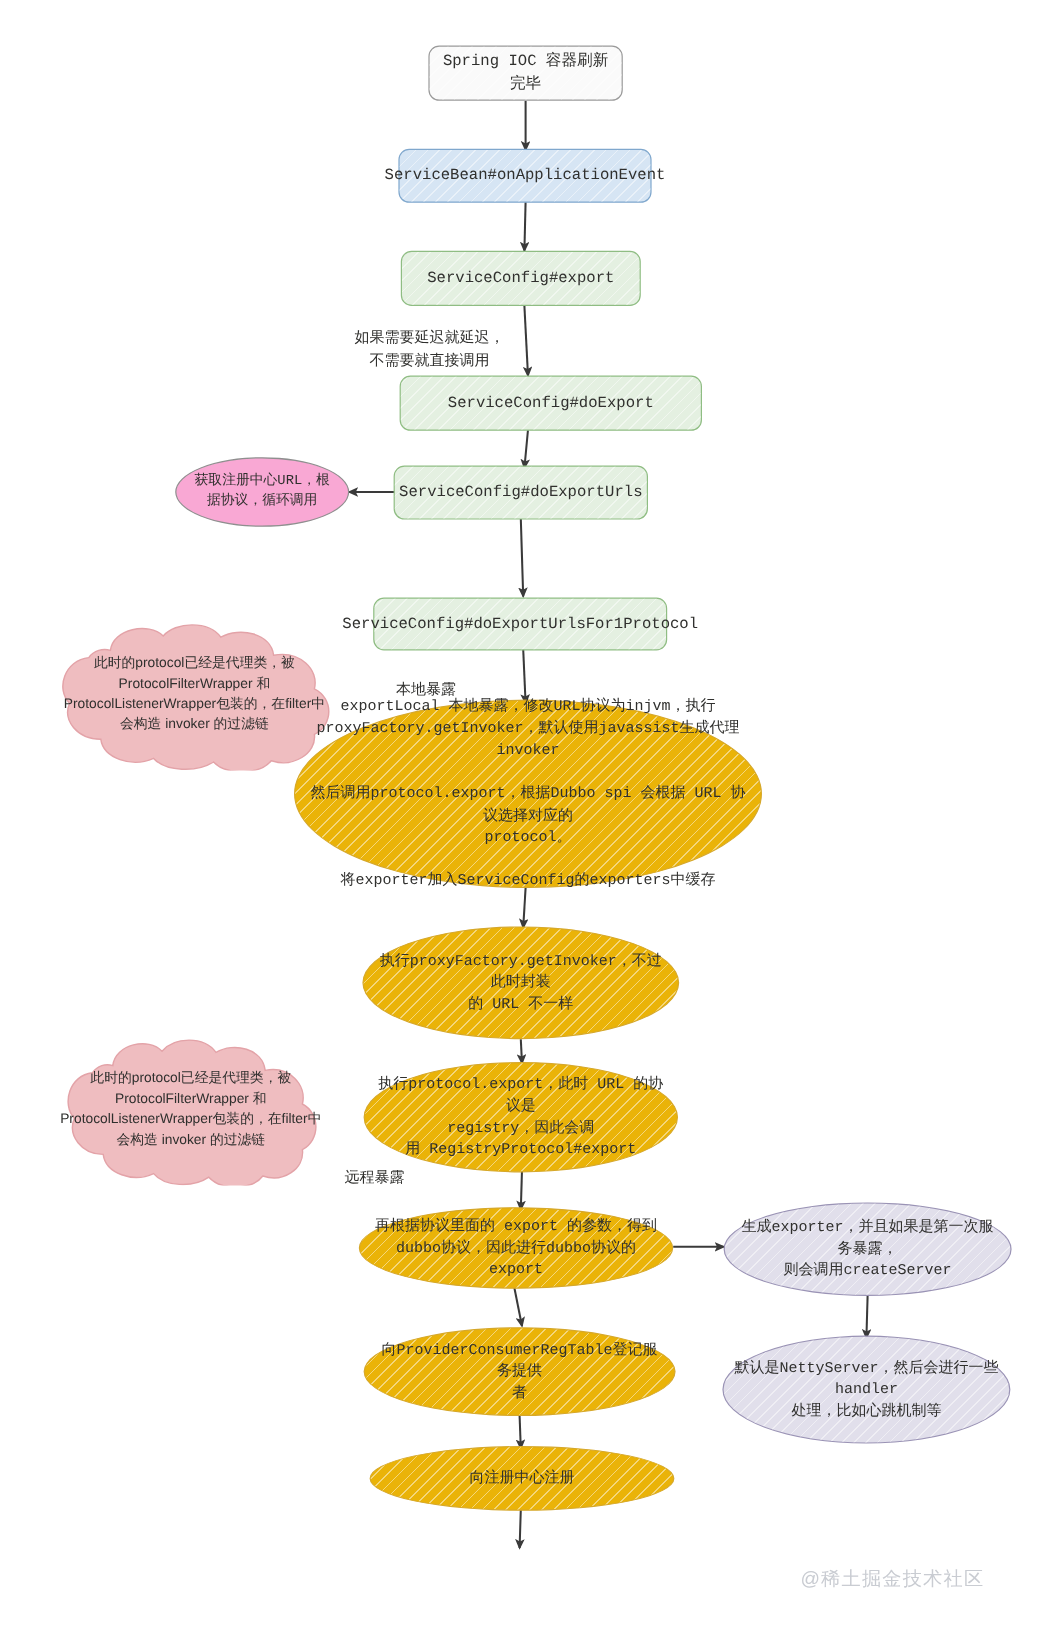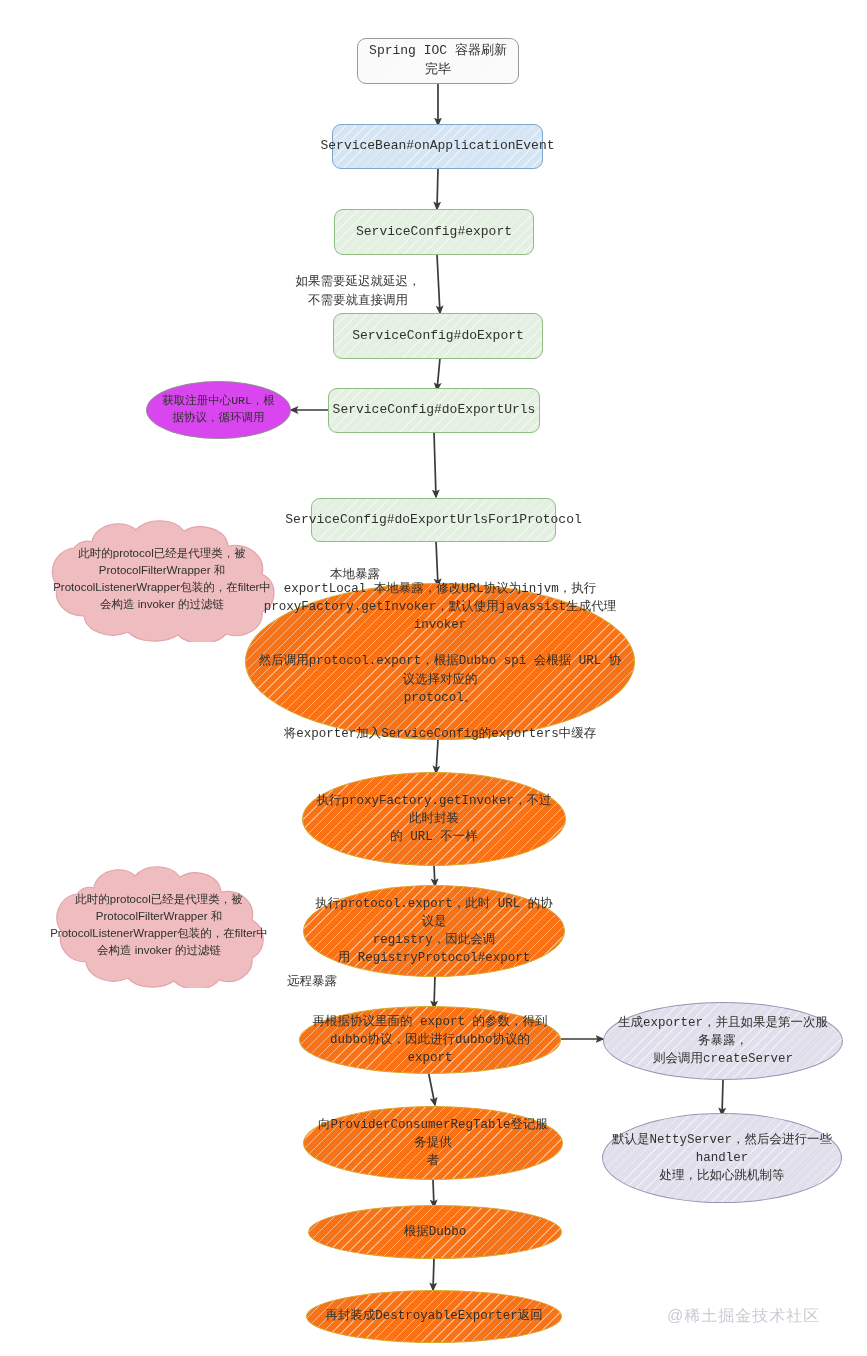--- a/index.html
+++ b/index.html
@@ -60,25 +60,25 @@
     border-color: #8fbd83;
   }
 
   
   .ell {
     border-radius: 50%;
     border-width: 1.4px;
     border-style: solid;
   }
   .ell-gray {
-    background: #d946ef;
+    background: #f9a8d4;
     border-color: #8f8f8f;
   }
   .ell-orange {
-    background: #f97316;
+    background: #eab308;
     border-color: #d6a82b;
   }
   .ell-purple {
     background: #e1dfeb;
     border-color: #9a93b5;
   }
 
   
   .hatch::after {
     content: "";
@@ -188,21 +188,21 @@
   </div>
 
   <div class="node rect rect-green hatch" style="left:334px; top:209px; width:200px; height:46px; font-size:13px;">
     <span class="txt">ServiceConfig#export</span>
   </div>
 
   <div class="node rect rect-blue hatch" style="left:332px; top:124px; width:211px; height:45px; font-size:13px;">
     <span class="txt">ServiceBean#onApplicationEvent</span>
   </div>
 
-  <div class="node rect rect-green hatch" style="left:333px; top:313px; width:210px; height:46px; font-size:13px;">
+  <div class="node rect rect-green hatch" style="left:333px; top:313px; width:252px; height:46px; font-size:13px;">
     <span class="txt">ServiceConfig#doExport</span>
   </div>
 
   <div class="node rect rect-green hatch" style="left:328px; top:388px; width:212px; height:45px; font-size:13px;">
     <span class="txt">ServiceConfig#doExportUrls</span>
   </div>
 
   <div class="node rect rect-green hatch" style="left:311px; top:498px; width:245px; height:44px; font-size:13px;">
     <span class="txt">ServiceConfig#doExportUrlsFor1Protocol</span>
   </div>
@@ -237,26 +237,23 @@
     <span class="txt">再根据协议里面的 export 的参数，得到
 dubbo协议，因此进行dubbo协议的export</span>
   </div>
 
   <div class="node ell ell-orange hatch" style="left:303px; top:1106px; width:260px; height:74px; font-size:12.5px;">
     <span class="txt">向ProviderConsumerRegTable登记服务提供
 者</span>
   </div>
 
   <div class="node ell ell-orange hatch" style="left:308px; top:1205px; width:254px; height:54px; font-size:12.5px;">
-    <span class="txt">根据Dubbo</span>
-  </div>
-
-  <div class="node ell ell-orange hatch" style="left:306px; top:1290px; width:256px; height:53px; font-size:12.5px;">
-    <span class="txt">再封装成DestroyableExporter返回</span>
-  </div>
+    <span class="txt">向注册中心注册</span>
+  </div>
+
 
   <div class="node ell ell-purple hatch" style="left:603px; top:1002px; width:240px; height:78px; font-size:12.5px;">
     <span class="txt">生成exporter，并且如果是第一次服务暴露，
 则会调用createServer</span>
   </div>
 
   <div class="node ell ell-purple hatch" style="left:602px; top:1113px; width:240px; height:90px; font-size:12.5px;">
     <span class="txt">默认是NettyServer，然后会进行一些handler
 处理，比如心跳机制等</span>
   </div>

